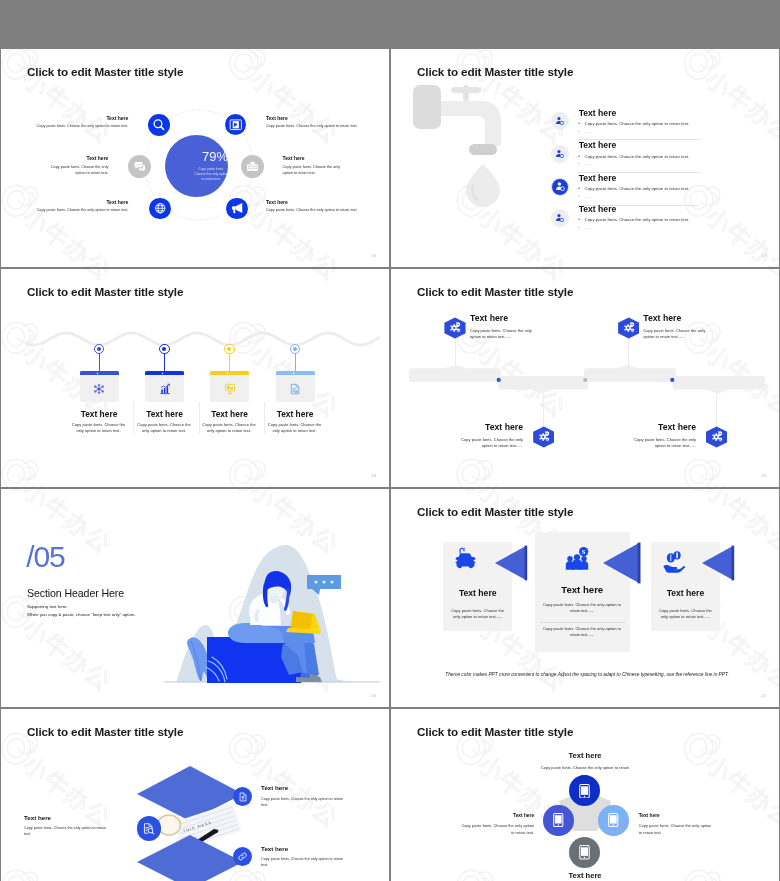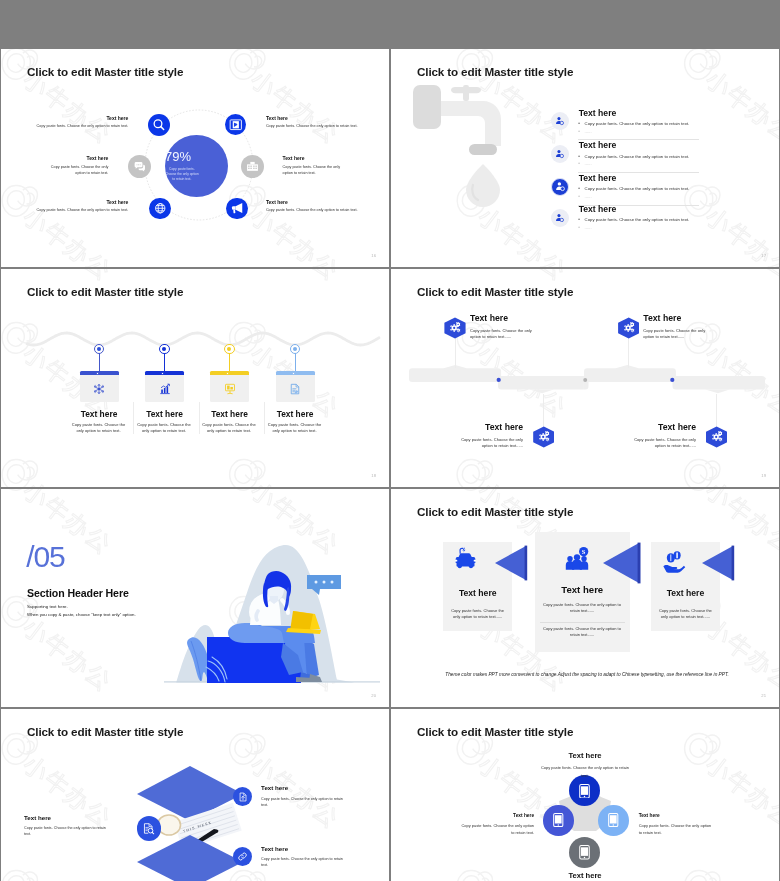--- a/index.html
+++ b/index.html
@@ -8,21 +8,21 @@
   .grid{position:absolute;left:1px;top:2px;width:778px;height:878px;margin-top:47px;}
   .slide{position:absolute;width:388px;height:218px;background:#fff;overflow:hidden;}
   .sl-c0{left:0;} .sl-c1{left:390px;}
   .sl-r0{top:0;} .sl-r1{top:220px;} .sl-r2{top:440px;} .sl-r3{top:660px;}
   .title{position:absolute;left:26px;top:16px;font-size:11.7px;font-weight:bold;color:#1b1b1b;letter-spacing:-0.15px;white-space:nowrap;}
   .pnum{position:absolute;right:13px;bottom:9px;font-size:4.2px;color:#b8b8b8;}
   .wmlayer{position:absolute;left:0;top:0;width:388px;height:218px;pointer-events:none;}
   svg{display:block;}
   .s16-ic{position:absolute;width:23px;height:23px;border-radius:50%;display:flex;align-items:center;justify-content:center;}
   .s16-ctr{position:absolute;left:164px;top:86px;width:63px;height:62px;border-radius:50%;background:#4a60d6;
-           display:flex;flex-direction:column;align-items:flex-start;justify-content:center;}
+           display:flex;flex-direction:column;align-items:flex-end;justify-content:center;}
   .s16-pct{font-size:13px;color:#f3f6ff;font-weight:400;line-height:1;margin-bottom:4px;}
   .s16-cap{font-size:3.3px;color:#d8dffa;line-height:1.55;text-align:center;}
   .s16-tx{position:absolute;font-size:4px;color:#111;}
   .s16-h{font-weight:bold;font-size:5.0px;color:#111;}
   .s16-b{font-size:3.78px;color:#333;margin-top:3.6px;line-height:1.5;}
   
   .s17-list{position:absolute;left:160.5px;top:61.5px;width:215px;height:110px;}
   .s17-row{position:absolute;left:0;width:215px;}
   .s17-badge{position:absolute;left:-0.5px;top:1.5px;width:18.3px;height:18.3px;border-radius:50%;background:#eceef5;display:flex;align-items:center;justify-content:center;}
   .s17-badge.act{background:#1c3fd4;border:1px solid #dfe3f5;box-sizing:border-box;}
@@ -47,21 +47,21 @@
   
   .s19-hex{position:absolute;width:21.2px;height:21.2px;background:#2d4bd8;
      clip-path:polygon(50% 0%,100% 25%,100% 75%,50% 100%,0% 75%,0% 25%);
      display:flex;align-items:center;justify-content:center;}
   .s19-conn{position:absolute;width:0.8px;background:#ececec;}
   .s19-tx{position:absolute;}
   .s19-h{font-size:8.7px;font-weight:bold;color:#111;}
   .s19-b{font-size:4.05px;color:#333;margin-top:4.6px;line-height:1.62;}
   
   .s20-num{position:absolute;left:25.3px;top:53px;font-size:30px;color:#5771d8;font-weight:400;letter-spacing:-1.2px;line-height:1;}
-  .s20-head{position:absolute;left:26px;top:98.4px;font-size:10.6px;font-weight:bold;color:#111;letter-spacing:-0.1px;text-align:right;}
+  .s20-head{position:absolute;left:26px;top:98.4px;font-size:10.6px;font-weight:normal;color:#111;letter-spacing:-0.1px;text-align:right;}
   .s20-sub1{position:absolute;left:26px;top:115px;font-size:4.4px;color:#222;}
   .s20-sub2{position:absolute;left:26px;top:122.5px;font-size:4.4px;color:#222;}
   
   .s21-card{position:absolute;background:#f2f2f2;}
   .s21-ic{position:absolute;}
   .s21-h{position:absolute;text-align:center;font-size:8.6px;font-weight:bold;color:#111;}
   .s21-h-big{font-size:9.6px;}
   .s21-b{position:absolute;text-align:center;font-size:4.02px;color:#333;line-height:1.55;}
   .s21-divline{position:absolute;height:0.6px;background:#dedede;}
   .s21-foot{position:absolute;left:50px;top:183.3px;width:292px;text-align:center;font-size:4.78px;font-style:italic;color:#222;white-space:nowrap;}

